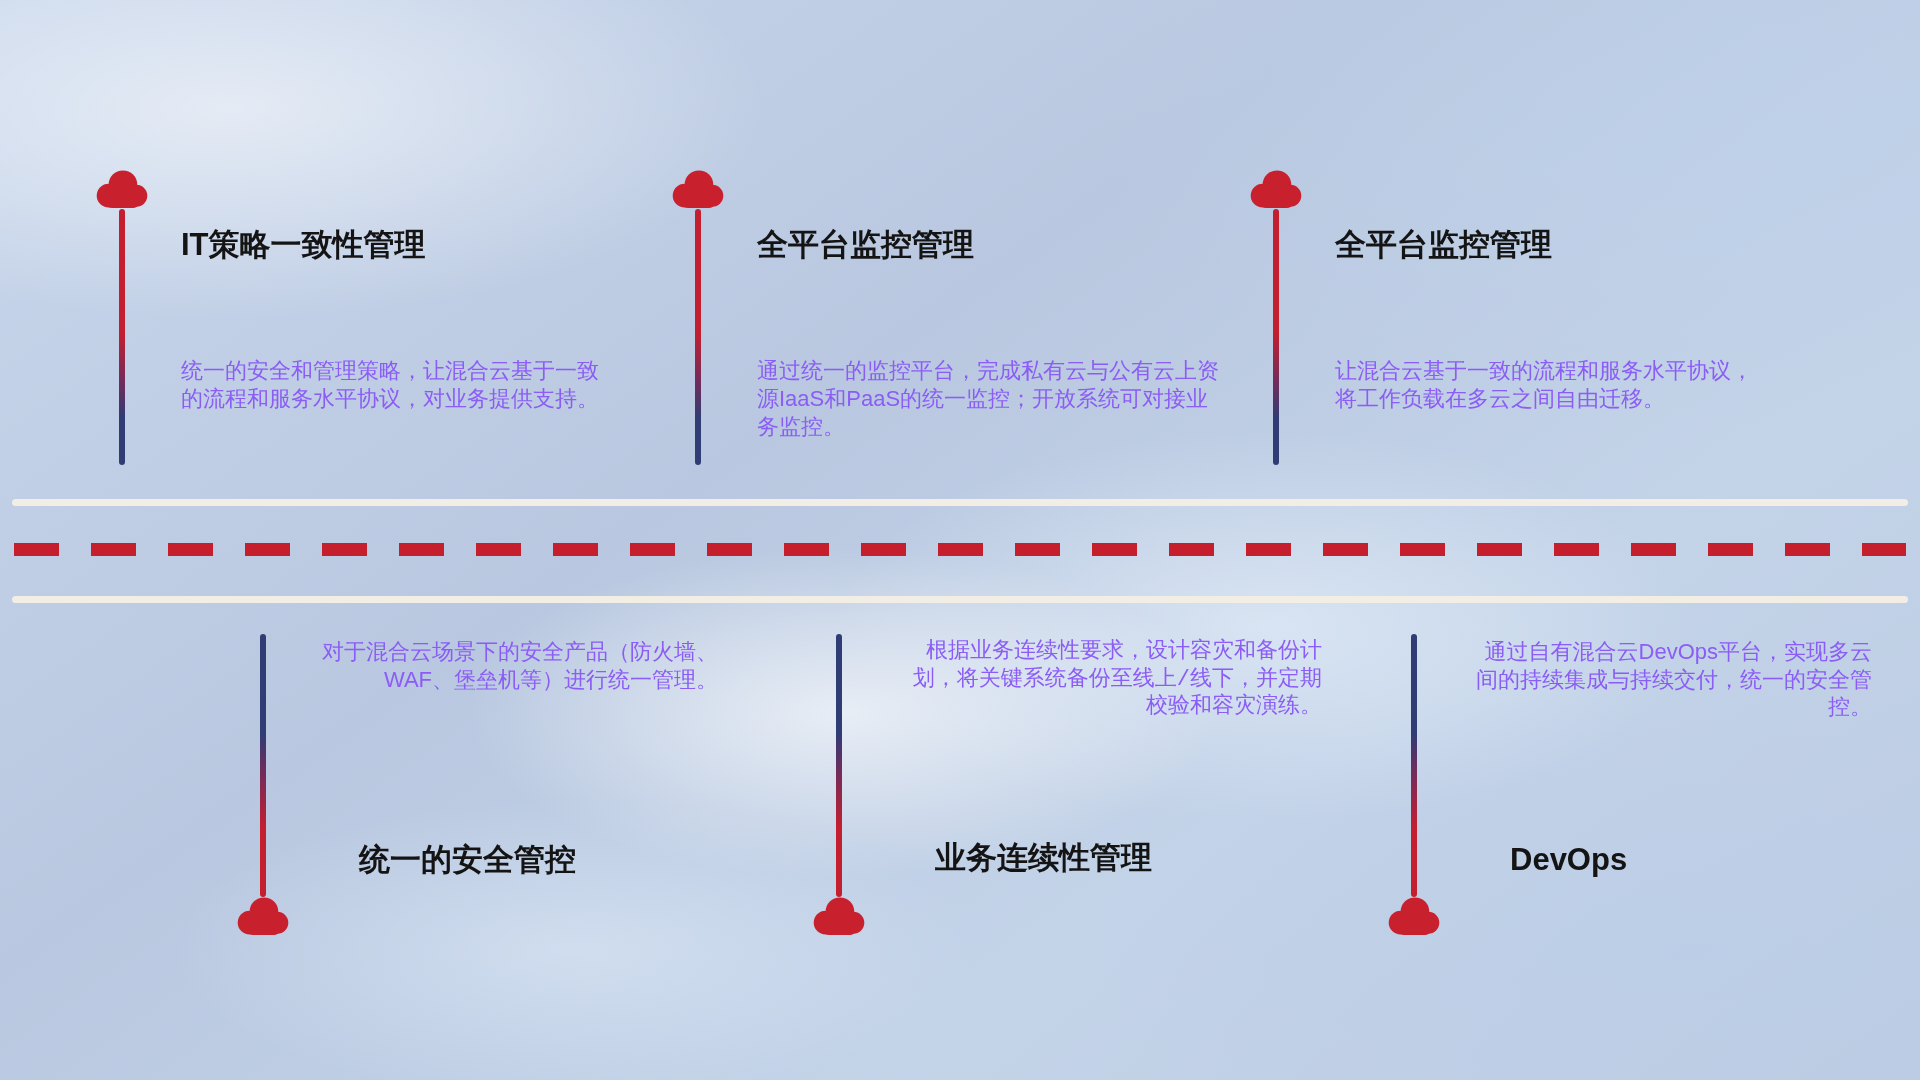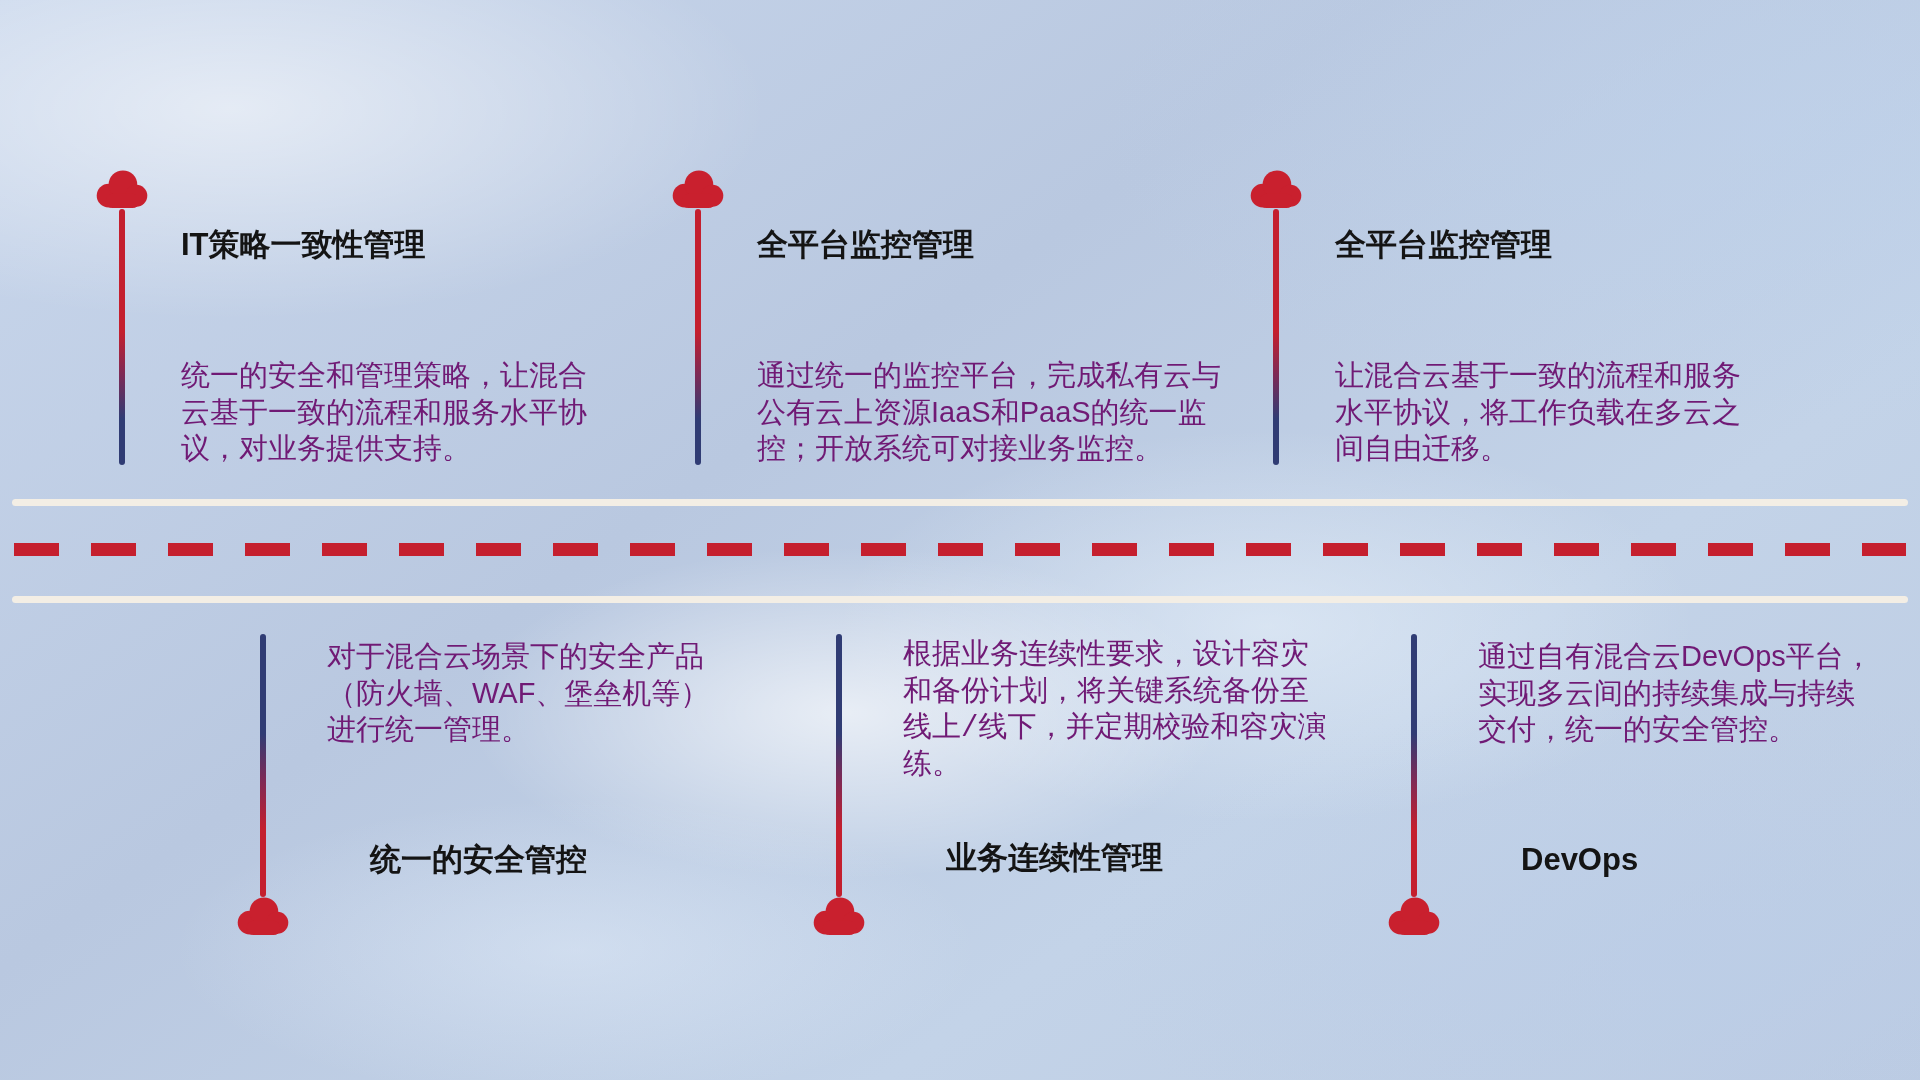--- a/index.html
+++ b/index.html
@@ -33,24 +33,24 @@
   .cap-top .cloud { top: 0; }
   .cap-bottom .cloud { top: 261px; }
   .vline { position: absolute; width: 6px; left: -3px; border-radius: 3px; }
   .cap-top .vline { top: 41px; height: 256px;
     background: linear-gradient(180deg, #c41f2e 0%, #c41f2e 48%, #7c2a56 65%, #303c74 82%, #303c74 100%); }
   .cap-bottom .vline { top: 0; height: 263px;
     background: linear-gradient(180deg, #303c74 0%, #303c74 38%, #7c2a56 55%, #c41f2e 74%, #c41f2e 100%); }
 
   .content { position: absolute; }
   .cap-top .content { left: 59px; top: 57px; }
-  .cap-bottom .content { left: 64px; top: 4px; height: 290px; }
+  .cap-bottom .content { left: 53px; top: 4px; height: 290px; text-align: right; }
 
   .title { font-size: 31px; font-weight: 700; color: #141414; line-height: 1.3; white-space: nowrap; }
-  .desc  { font-size: 29px; line-height: 1.26; color: #701a75; }
+  .desc  { font-size: 22px; line-height: 1.26; color: #8b5cf6; }
   .cap-top .desc { margin-top: 92px; }
   .cap-bottom .title { position: absolute; left: 0; top: 202px; margin-left: 43px; }
 </style>
 </head>
 <body>
 
 <div class="stage">
 
   <div class="road-line top"></div>
   <div class="road-dash"></div>

